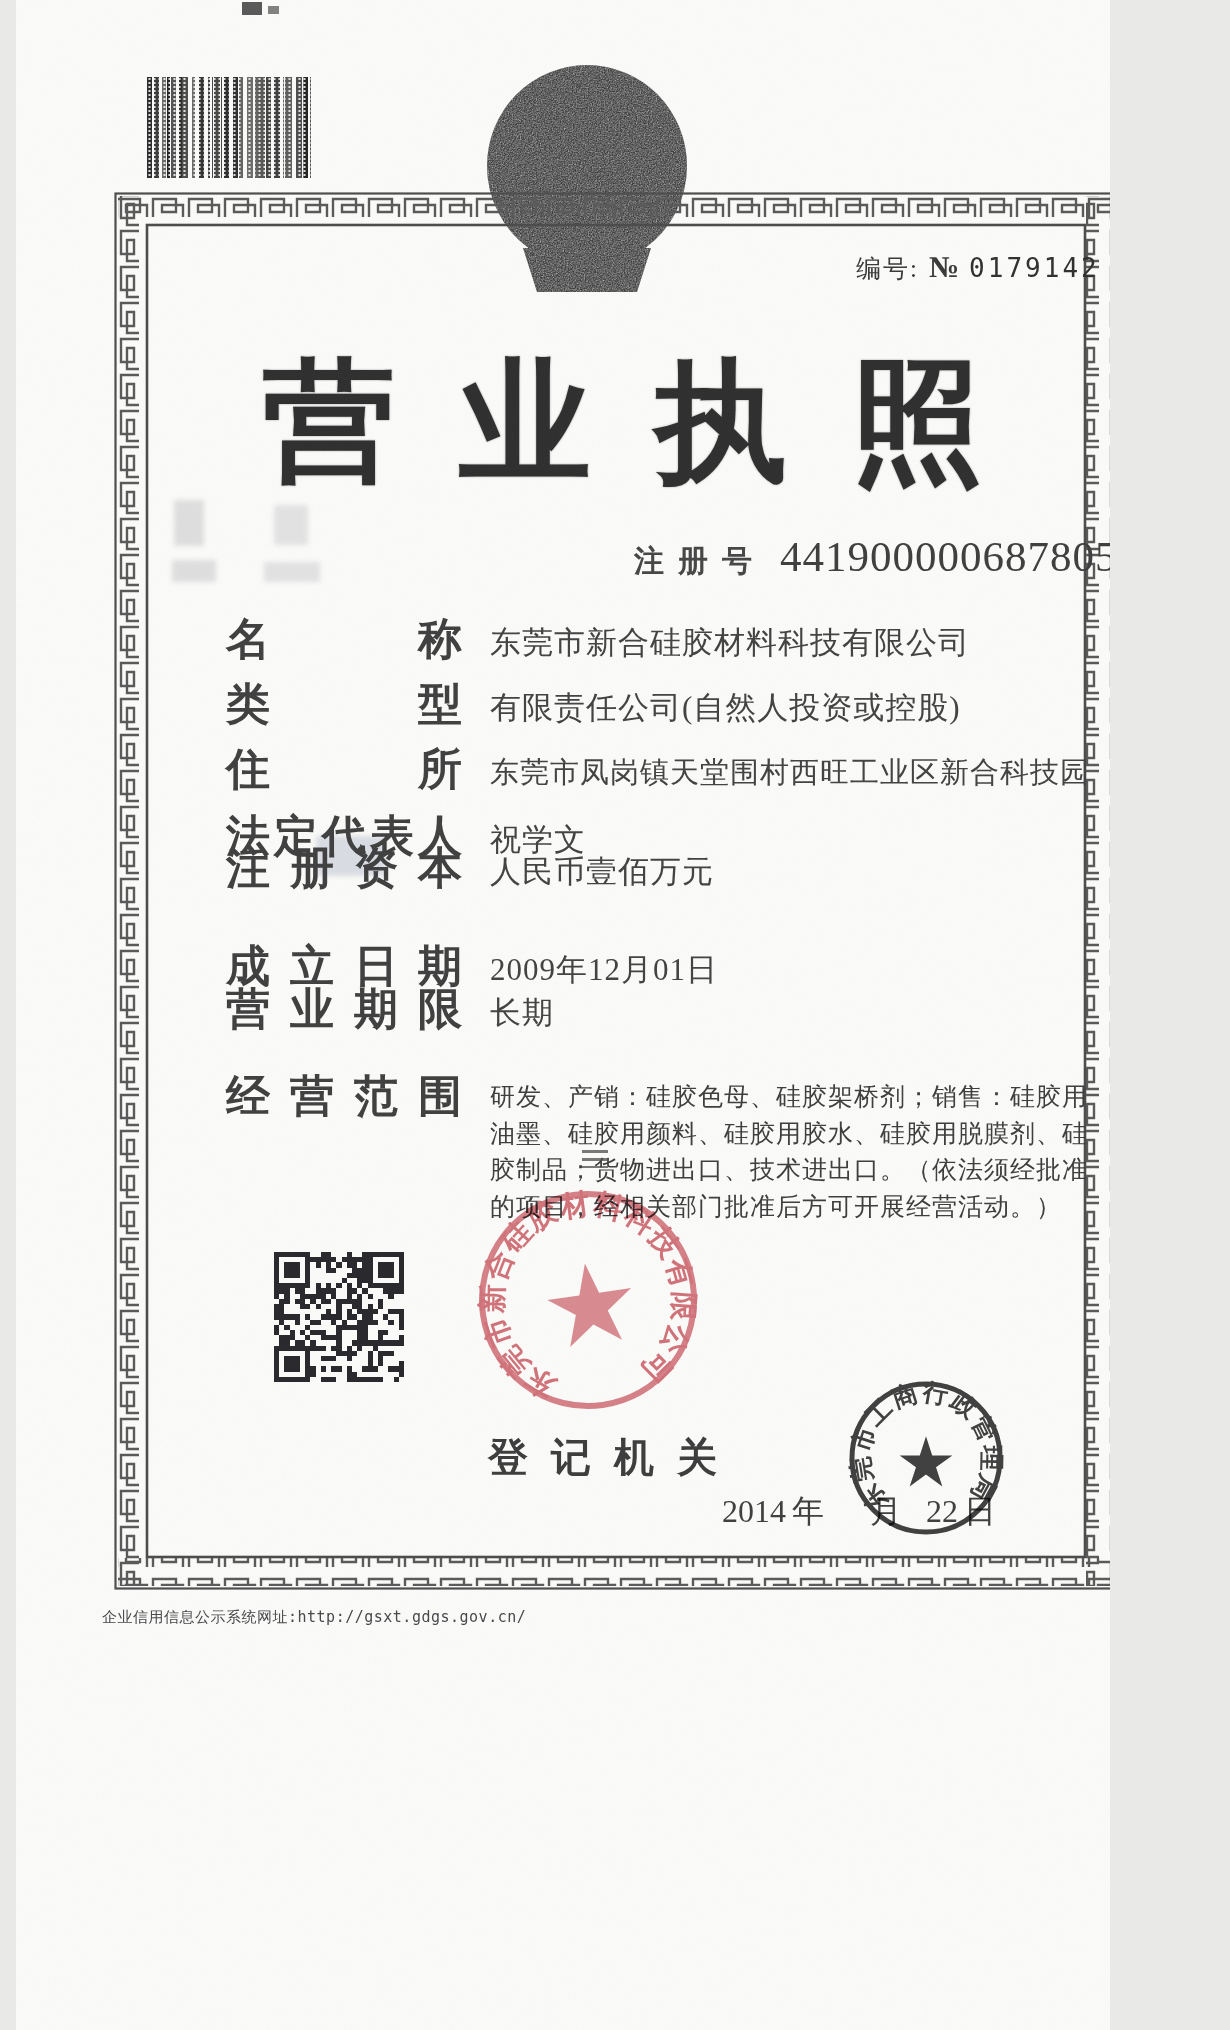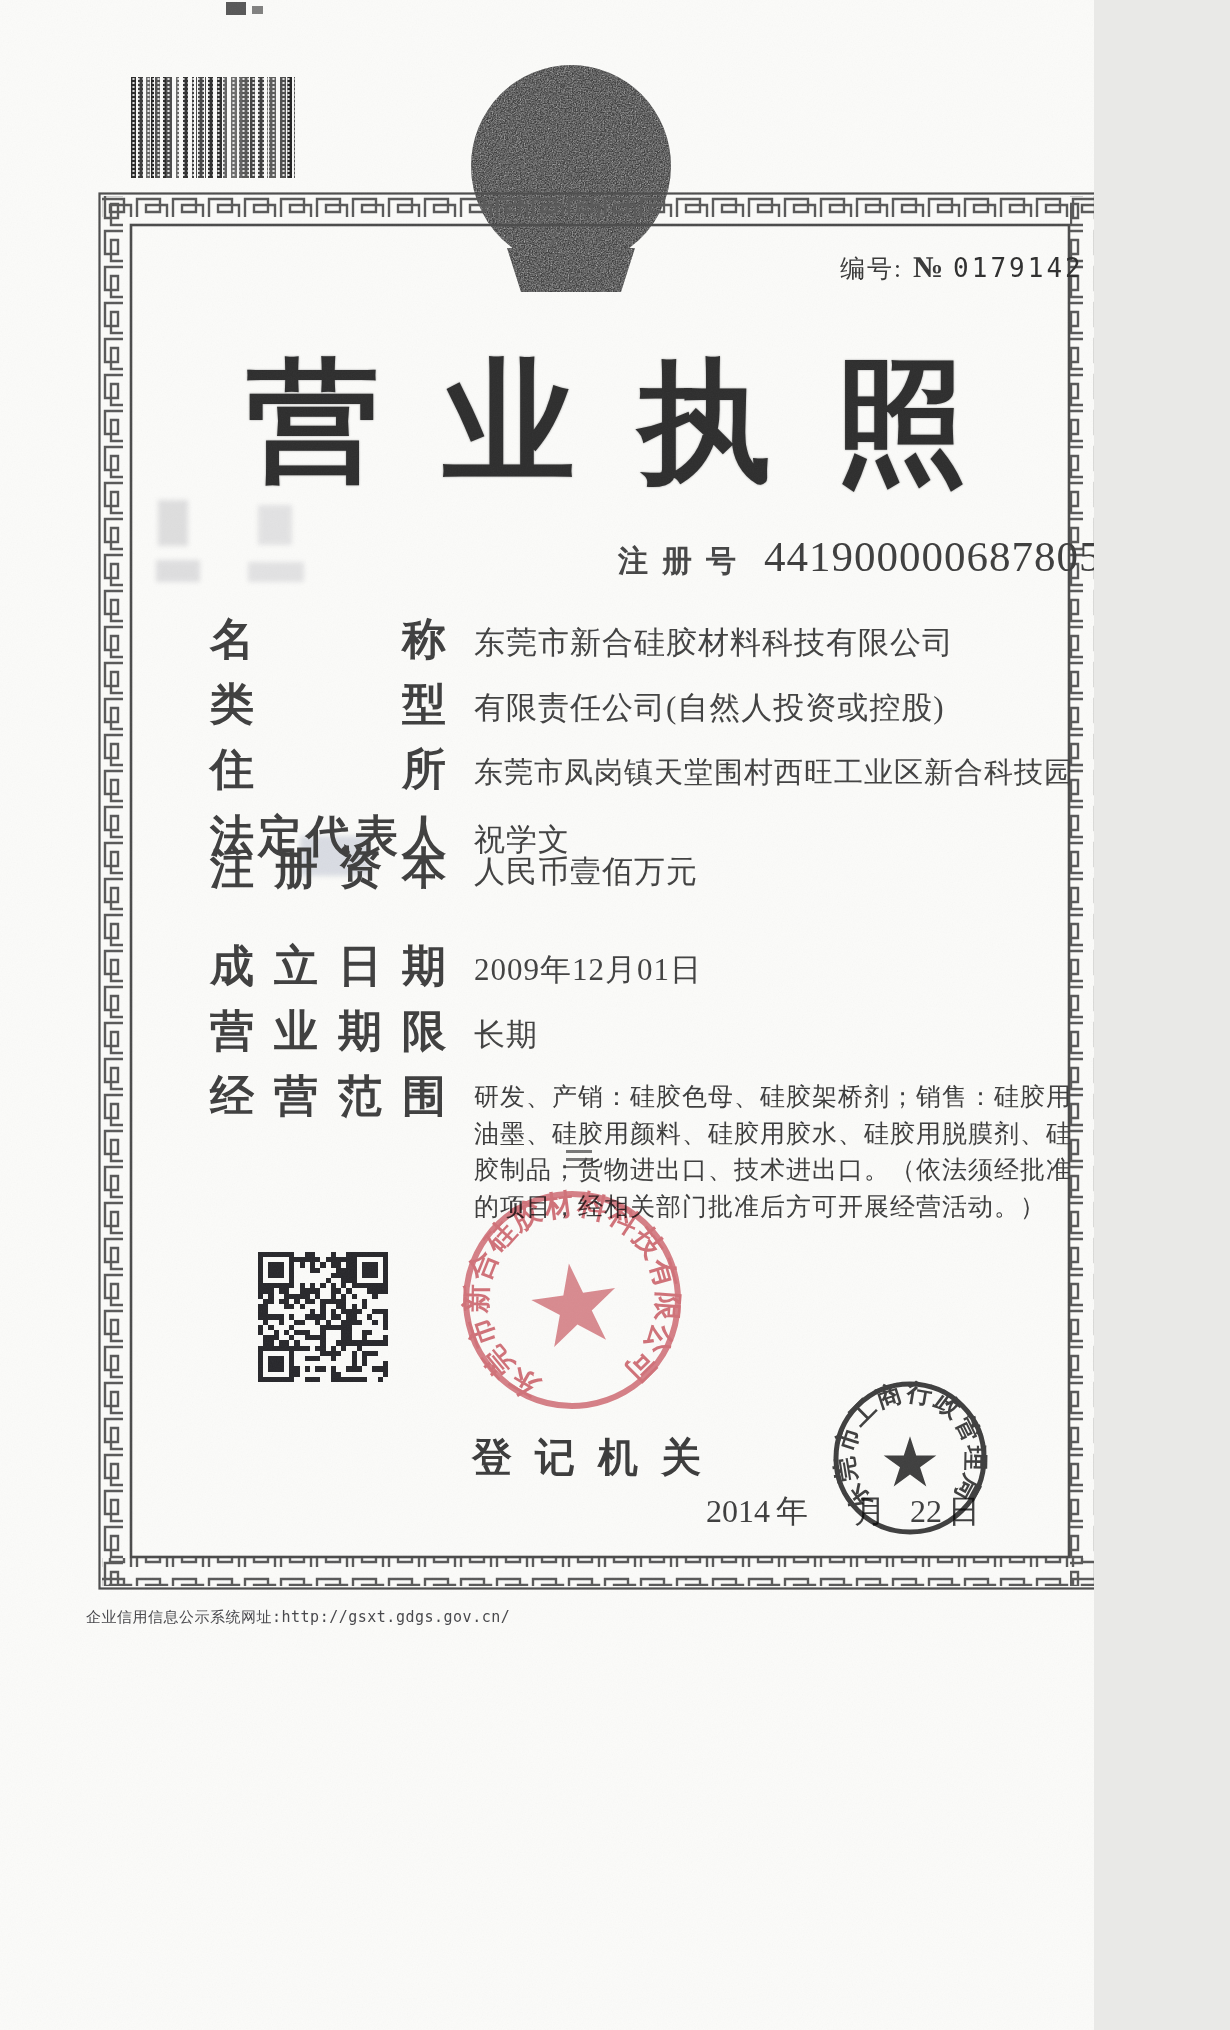--- a/index.html
+++ b/index.html
@@ -1,17 +1,17 @@
 <!DOCTYPE html>
 <html><head>
 <meta charset="utf-8">
 <style>
   html,body{margin:0;padding:0;background:#e9e9e7;}
   #canvas{position:relative;width:1094px;height:2030px;background:#fbfbf9;overflow:hidden;
-    font-family:"Liberation Serif","DejaVu Serif",serif;color:#3a3a3a;}
+    font-family:"Liberation Serif","DejaVu Serif",serif;color:#3a3a3a;margin-left:16px;}
   [data-name]{box-sizing:border-box;}
 
   
   .barcode{position:absolute;left:131px;top:77px;width:164px;height:101px;display:flex;align-items:stretch;overflow:hidden;filter:blur(.4px) contrast(.95);}
   .barcode i{display:block;background:#1d1d1d;flex:none;}
   .barcode::after{content:"";position:absolute;inset:0;
     background-image:radial-gradient(rgba(255,255,255,.85) 1px, transparent 1.4px);
     background-size:5px 4px;}
   .emblem{position:absolute;left:455px;top:62px;}
 
@@ -173,21 +173,21 @@
   </div>
   <div class="row" style="top:813px" data-name="field-row-legal-representative">
     <span class="flabel" data-name="field-label">法定代表人</span><span class="fvalue" data-name="field-value">祝学文</span>
   </div>
   <div class="row" style="top:845px" data-name="field-row-registered-capital">
     <span class="flabel" data-name="field-label">注册资本</span><span class="fvalue" data-name="field-value">人民币壹佰万元</span>
   </div>
   <div class="row" style="top:943px" data-name="field-row-establishment-date">
     <span class="flabel" data-name="field-label">成立日期</span><span class="fvalue" data-name="field-value">2009年12月01日</span>
   </div>
-  <div class="row" style="top:1008px" data-name="field-row-business-term">
+  <div class="row" style="top:986px" data-name="field-row-business-term">
     <span class="flabel" data-name="field-label">营业期限</span><span class="fvalue" data-name="field-value">长期</span>
   </div>
   <div class="row" style="top:1073px" data-name="field-row-business-scope">
     <span class="flabel" data-name="field-label">经营范围</span><span class="fvalue scope" data-name="field-value">研发、产销：硅胶色母、硅胶架桥剂；销售：硅胶用油墨、硅胶用颜料、硅胶用胶水、硅胶用脱膜剂、硅胶制品；货物进出口、技术进出口。（依法须经批准的项目，经相关部门批准后方可开展经营活动。）</span>
   </div>
 
   <div class="ink-mark" data-name="ink-mark"></div>
 
   <div class="qr" data-name="qr-code-icon">
       <i class="on"></i>

